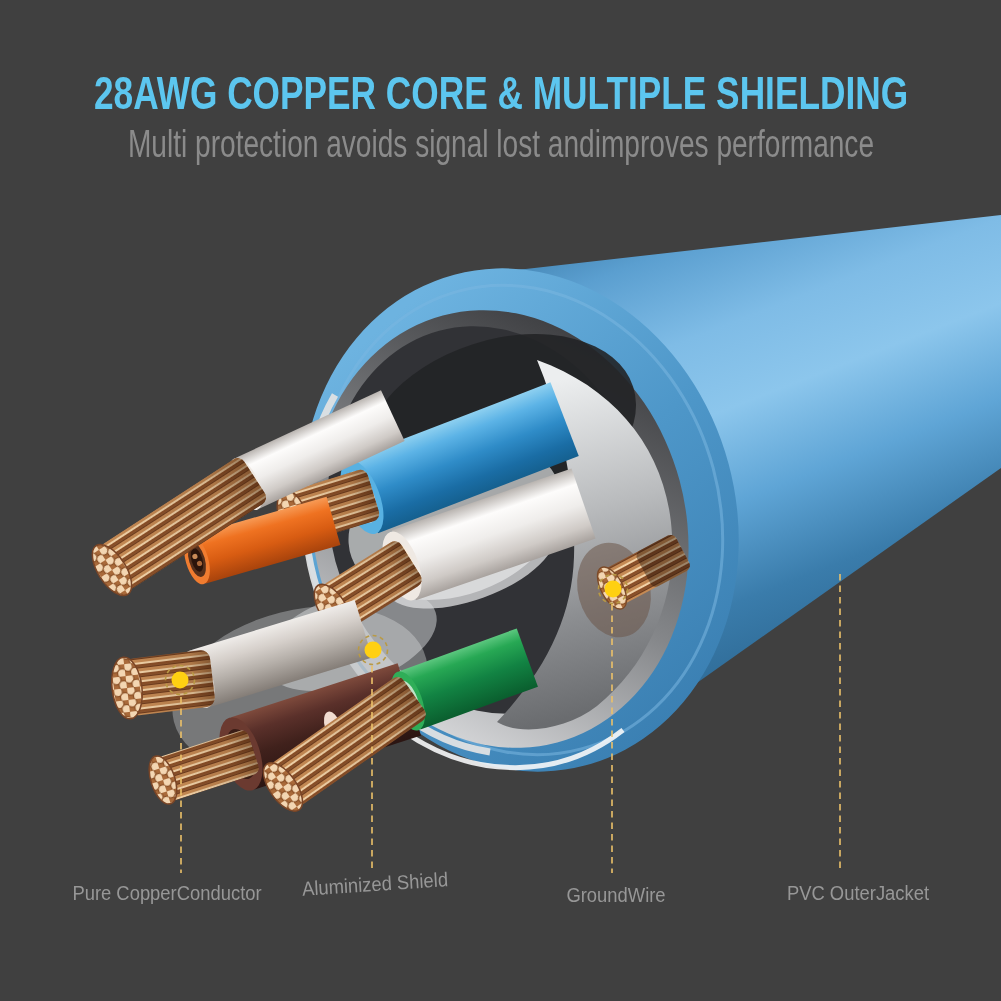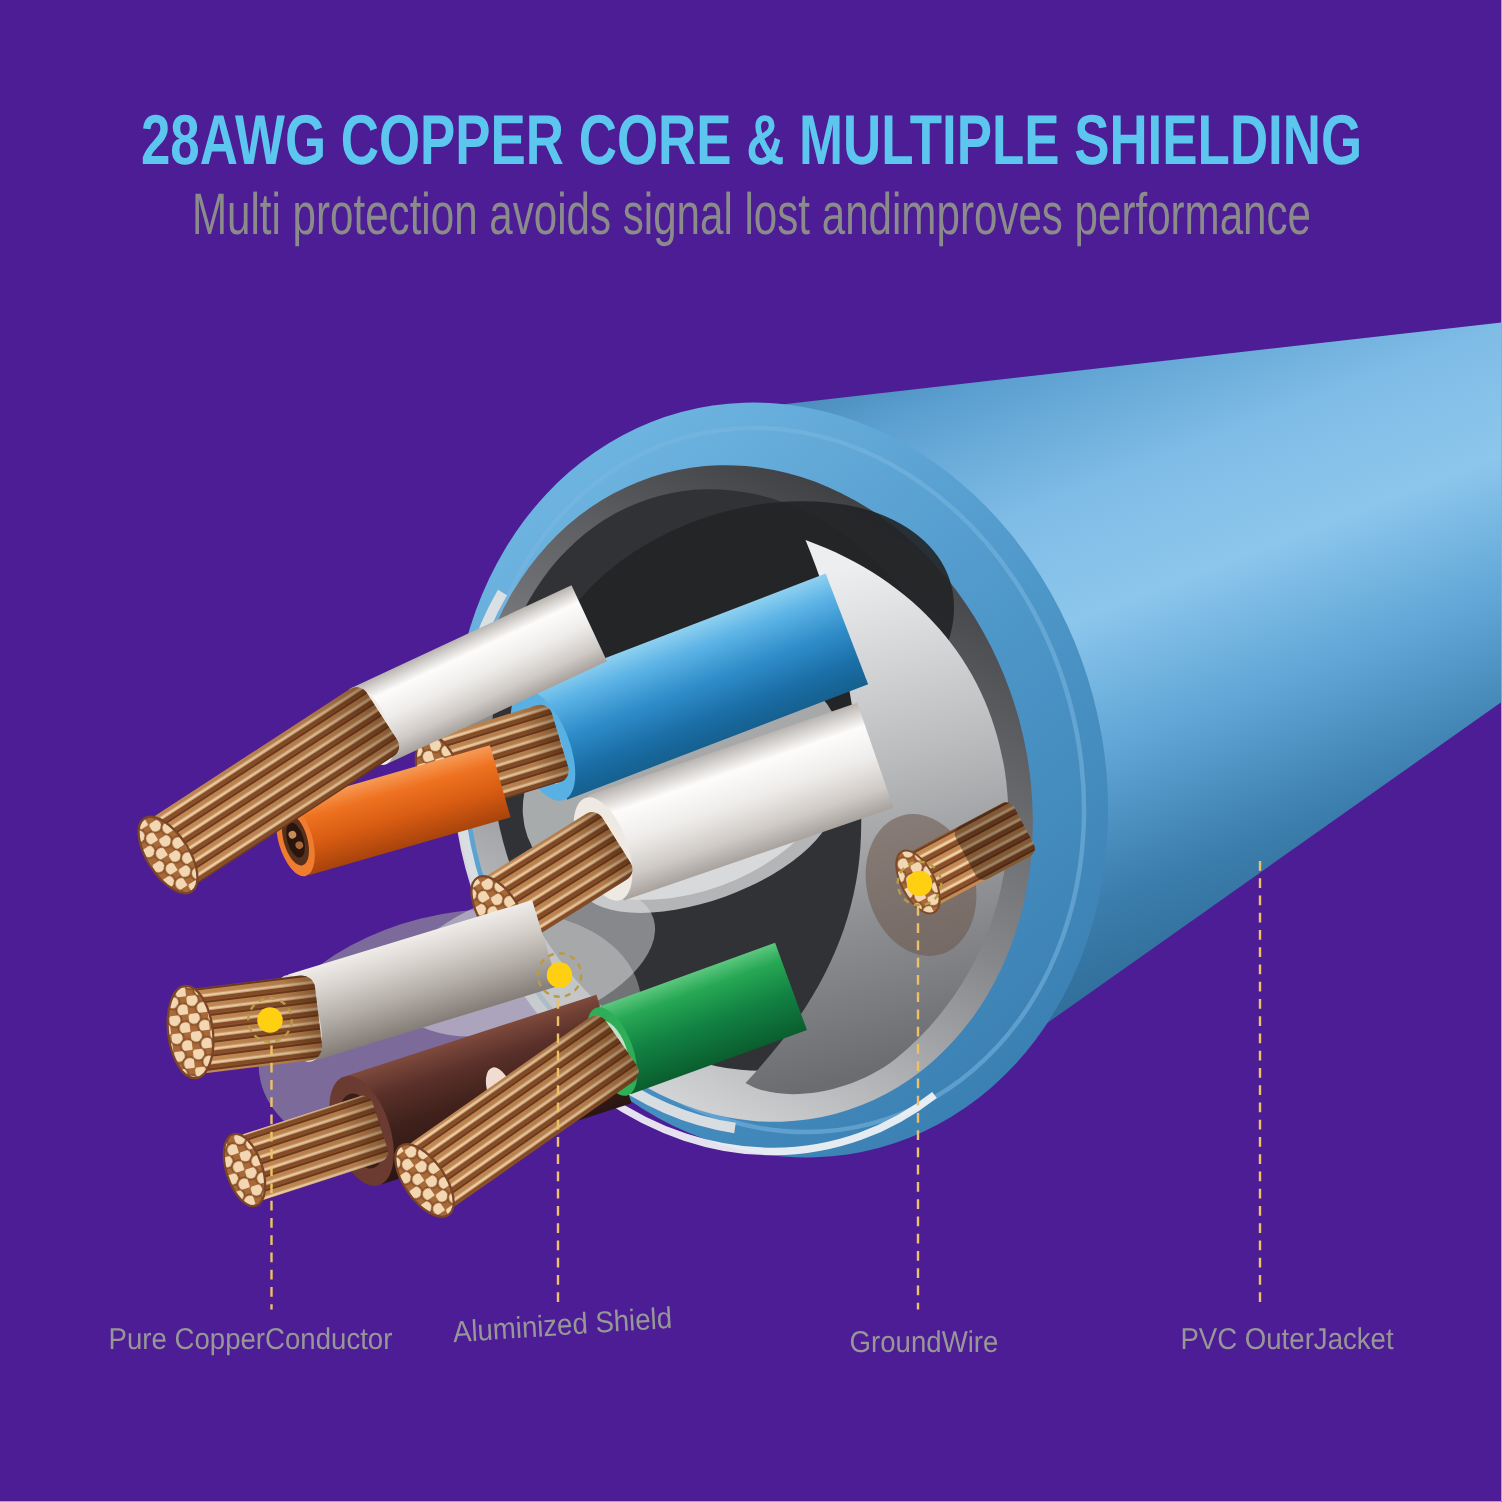--- a/index.html
+++ b/index.html
@@ -1,16 +1,16 @@
 <!DOCTYPE html>
 <html><head>
 <meta charset="utf-8">
 <style>
   html,body{margin:0;padding:0;background:#ffffff;}
-  .stage{position:relative;width:1001px;height:1001px;background:#4c1d95;overflow:hidden;
+  .stage{position:relative;width:1001px;height:1001px;background:#404040;overflow:hidden;
          font-family:"Liberation Sans", sans-serif;}
   .stage svg{position:absolute;left:0;top:0;}
   .title{position:absolute;top:69px;left:50%;transform:translateX(-50%) scaleX(.75);
          transform-origin:center;white-space:nowrap;font-size:47px;font-weight:bold;
          color:#5cc6ef;letter-spacing:0px;line-height:1;}
   .subtitle{position:absolute;top:124px;left:50%;transform:translateX(-50%) scaleX(.72);
          transform-origin:center;white-space:nowrap;font-size:39px;font-weight:400;
          color:#8b8b8b;line-height:1;}
   .callout{position:absolute;white-space:nowrap;font-size:20px;color:#979797;
          transform:translate(-50%,-50%) scaleX(.92);line-height:1;}

